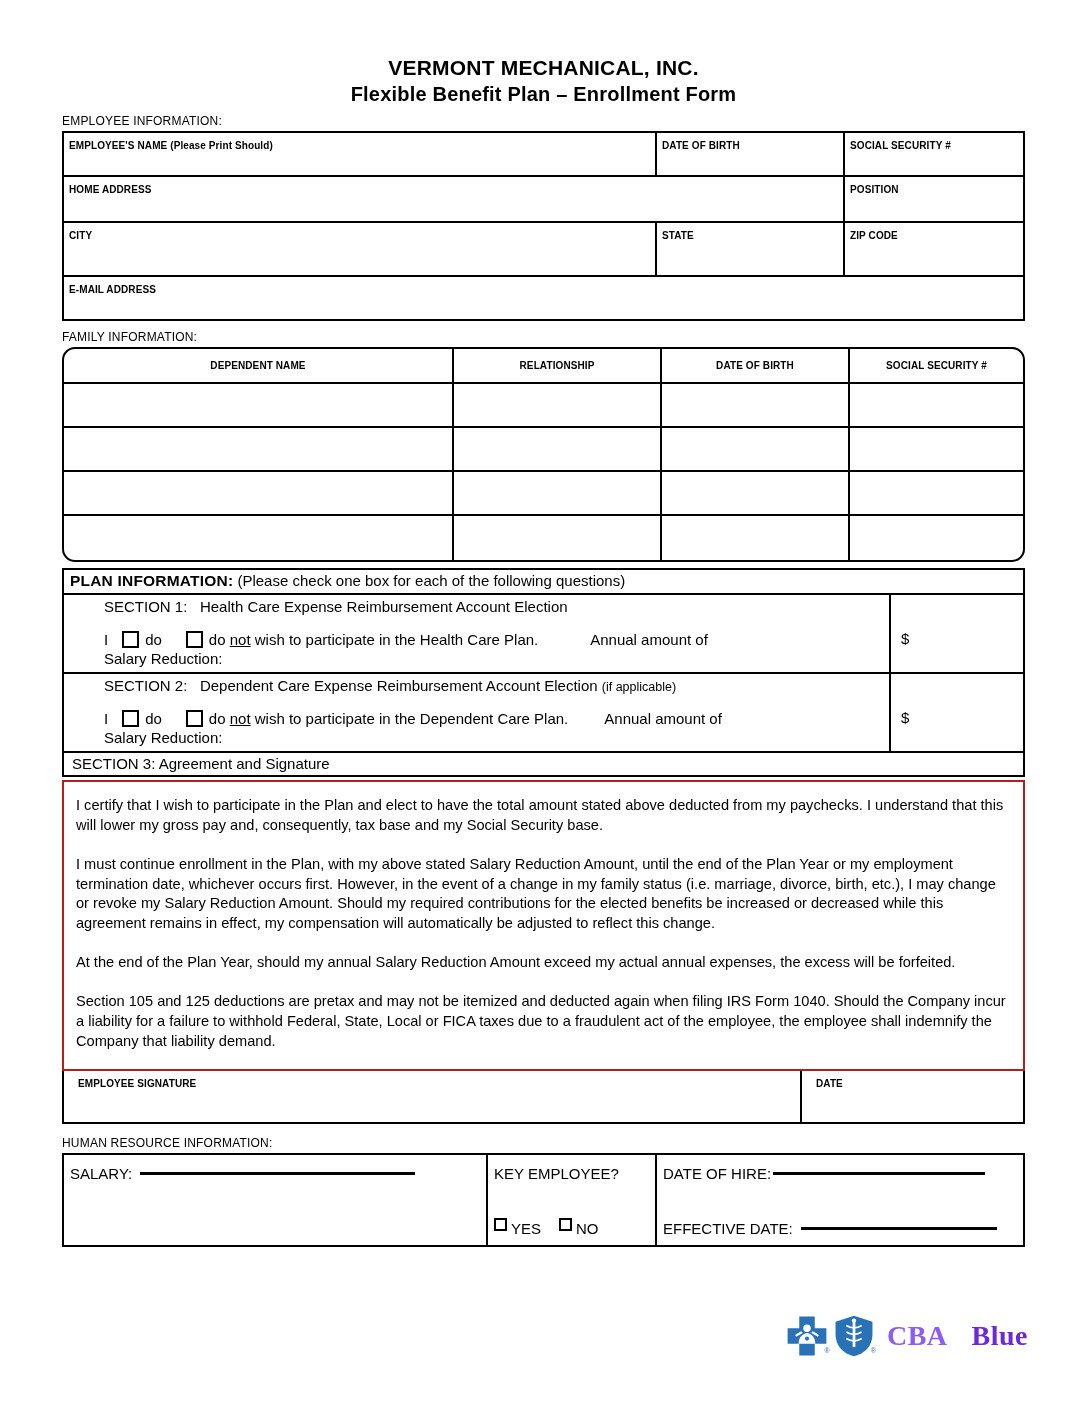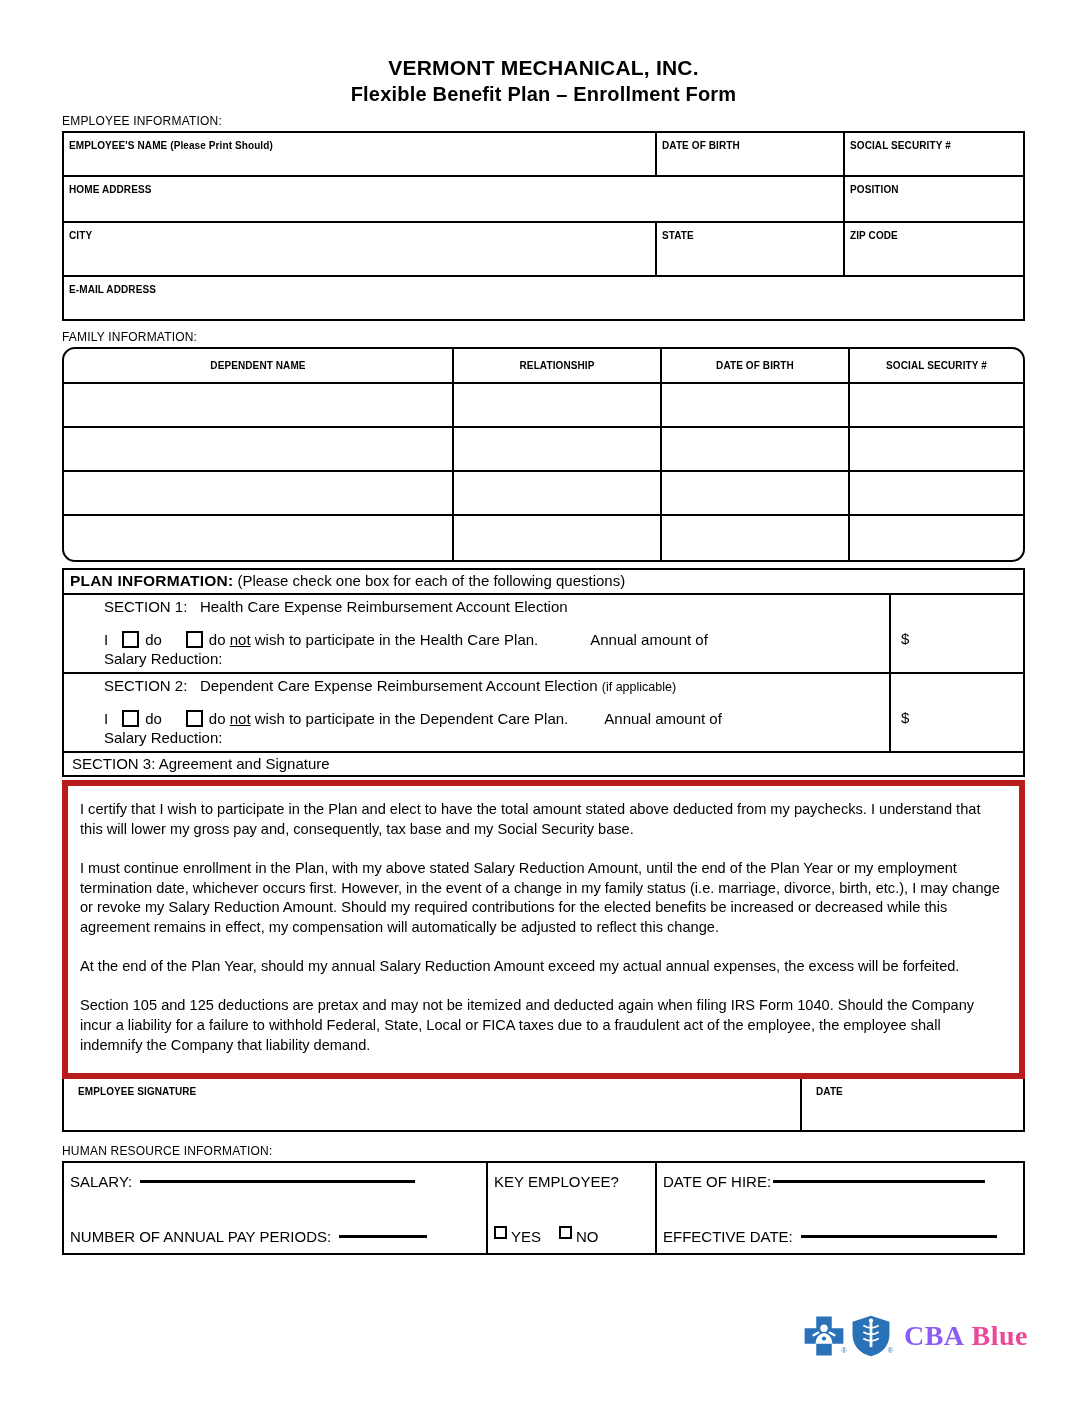--- a/index.html
+++ b/index.html
@@ -44,21 +44,21 @@
   .sec-note { font-size:12.5px; }
   .elect-line { margin-top:16px; display:flex; align-items:center; }
   .elect-line .gap1 { width:14px; } .elect-line .gap2 { width:6px; }
   .elect-line .gap3 { width:24px; }
   .annual { margin-left:52px; }
   .line2 { margin-top:2px; }
   .sec3-row { padding:2px 8px 3px 8px; font-size:15px; }
   .cb { display:inline-block; width:17px; height:17px; border:2px solid #000; background:#fff; flex:none; }
 
   
-  .agree-box { width:963px; border:6px solid #b91c1c; margin-top:3px; padding:14px 12px 10px 12px; }
+  .agree-box { width:963px; border:2px solid #b91c1c; margin-top:3px; padding:14px 12px 10px 12px; }
   .agree-box p { font-size:14.6px; line-height:1.36; margin-bottom:19px; }
   .agree-box p:last-child { margin-bottom:8px; }
 
   
   .sig-row { width:963px; border:2px solid #000; border-top:none; display:grid; grid-template-columns:736px 227px; }
   .sig-cell { height:51px; padding:2px 14px; }
   .sig-date { border-left:2px solid #000; }
 
   
   .hr-grid { grid-template-columns:422px 171px 370px; height:94px; }
@@ -72,21 +72,21 @@
   .yesno { display:flex; align-items:flex-end; }
   .yesno span.word { margin:0 4px; }
   .yesno .sp { width:14px; }
 
   
   .logo { position:absolute; right:60px; top:1314px; display:flex; align-items:center; }
   .logo svg { display:block; }
   .reg { font-size:7px; color:#2a72b8; align-self:flex-end; margin:0 1px 4px -3px; }
   .logo-text { font-family:"Liberation Serif","DejaVu Serif",serif; font-weight:bold; font-size:28px; margin-left:10px; letter-spacing:.5px; }
   .logo-cba { color:#8b5cf6; }
-  .logo-blue { color:#ec4899; margin-left:7px; }
+  .logo-blue { color:#6d28d9; margin-left:24px; }
 </style>
 </head>
 <body>
 
 <div class="page">
 
   <div class="title">VERMONT MECHANICAL, INC.</div>
   <div class="subtitle">Flexible Benefit Plan – Enrollment Form</div>
 
   <div class="sec-head">EMPLOYEE INFORMATION:</div>
@@ -243,24 +243,20 @@
     </div>
   </div>
 
   <div class="sec-head" style="margin-top:12px;">HUMAN RESOURCE INFORMATION:</div>
   <div class="tbl grid hr-grid">
     <div class="hr-cell">
       <div class="hr-line">
         <span>SALARY:</span>
         <span class="fl fl-salary"></span>
       </div>
-      <div class="hr-line">
-        <span>NUMBER OF ANNUAL PAY PERIODS:</span>
-        <span class="fl fl-periods"></span>
-      </div>
     </div>
     <div class="hr-cell br" style="border-left:2px solid #000;">
       <div class="hr-line hr-key">
         <span>KEY EMPLOYEE?</span>
       </div>
       <div class="hr-line yesno">
         <span class="cb-small"></span>
         <span class="word">YES</span>
         <span class="sp"></span>
         <span class="cb-small"></span>

